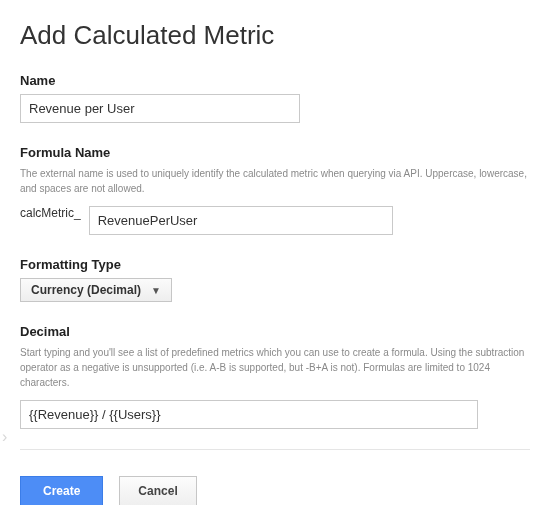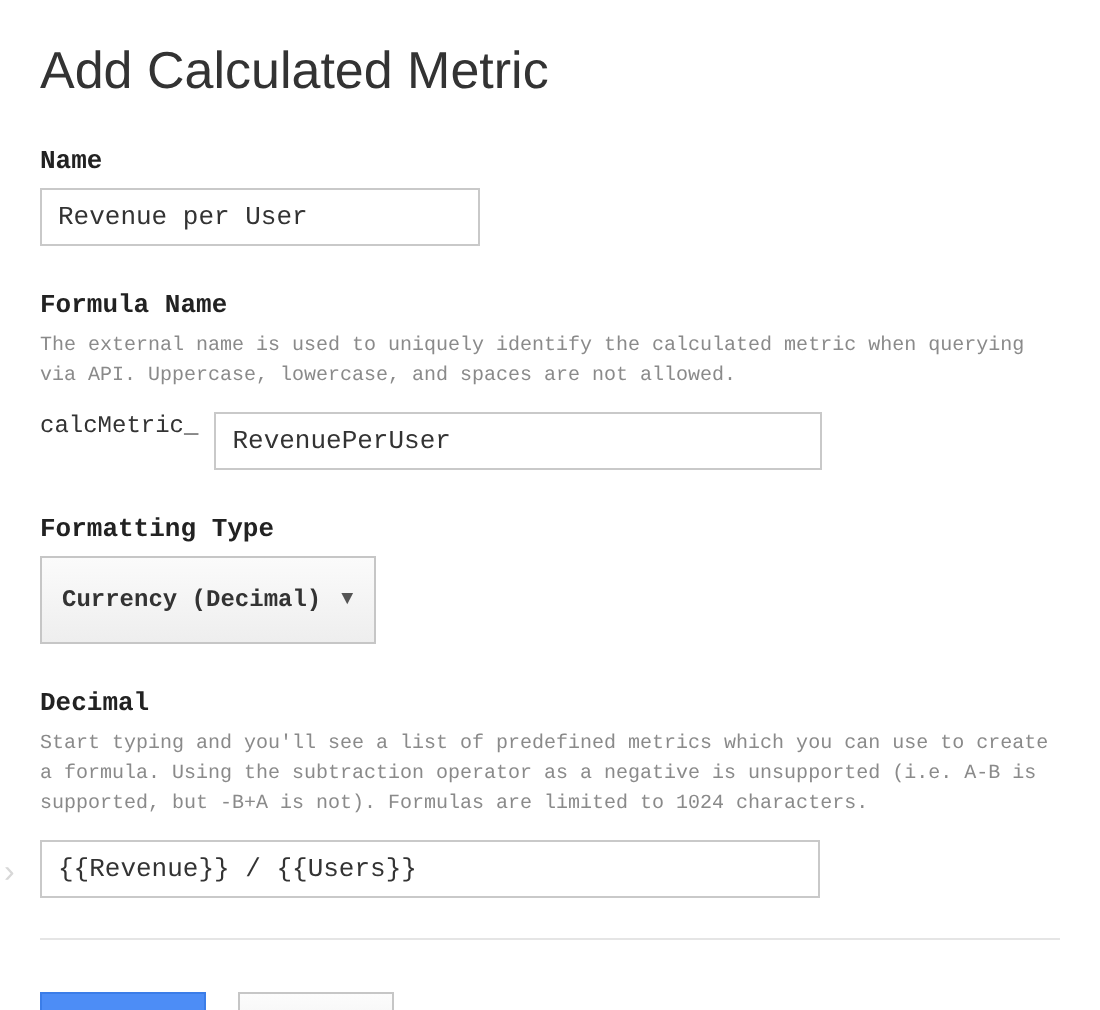--- a/index.html
+++ b/index.html
@@ -1,26 +1,26 @@
 <!DOCTYPE html>
 <html><head>
 <meta charset="utf-8">
 <style>
   * { box-sizing: border-box; }
   body { margin:0; padding:16px 20px; font-family: Arial, Helvetica, sans-serif; color:#333; width:550px; }
   .title { font-size:26px; font-weight:400; color:#333; margin-bottom:22px; margin-top:4px; }
   .section-label { font-size:13px; font-weight:700; color:#222; margin-bottom:6px; }
   .help { font-size:10px; color:#8a8a8a; line-height:1.5; margin-bottom:10px; }
-  .text-input { width:220px; border:1px solid #c9c9c9; padding:6px 8px; font-size:13px; color:#333; font-family:inherit; }
-  .text-input.wide { width:390px; }
-  .block { margin-bottom:22px;font-family:Liberation Mono, monospace; }
+  .text-input { width:280px; border:1px solid #c9c9c9; padding:6px 8px; font-size:13px; color:#333; font-family:inherit; }
+  .text-input.wide { width:458px; }
+  .block { margin-bottom:22px; }
   .prefix-row { display:flex; align-items:flex-start; }
   .prefix { font-size:12px; color:#333; margin-right:8px; }
   .prefix-input { border:1px solid #c9c9c9; padding:6px 8px; font-size:13px; width:304px; color:#333; font-family:inherit; }
-  .select-btn { border:1px solid #c6c6c6; background:linear-gradient(#fbfbfb,#eeeeee); padding:0 10px; height:44px; font-size:12px; font-weight:700; color:#333; display:inline-flex; align-items:center; gap:10px; cursor:pointer; }
+  .select-btn { border:1px solid #c6c6c6; background:linear-gradient(#fbfbfb,#eeeeee); padding:0 10px; height:24px; font-size:12px; font-weight:700; color:#333; display:inline-flex; align-items:center; gap:10px; cursor:pointer; }
   .caret { font-size:10px; color:#555; }
   hr.divider { border:none; border-top:1px solid #e5e5e5; margin:20px 0 26px 0; }
   .btn-row { display:flex; gap:16px; }
   .btn-primary { background:#4d8df6; color:#fff; border:1px solid #3b7de8; padding:0 22px; height:30px; font-size:12px; font-weight:700; cursor:pointer; font-family:inherit; }
   .btn-secondary { background:linear-gradient(#fcfcfc,#efefef); color:#444; border:1px solid #c6c6c6; padding:0 18px; height:30px; font-size:12px; font-weight:700; cursor:pointer; font-family:inherit; }
   .nav-chev { position:absolute; left:2px; top:428px; color:#d8d8d8; font-size:16px; }
 </style>
 </head>
 <body>
 

